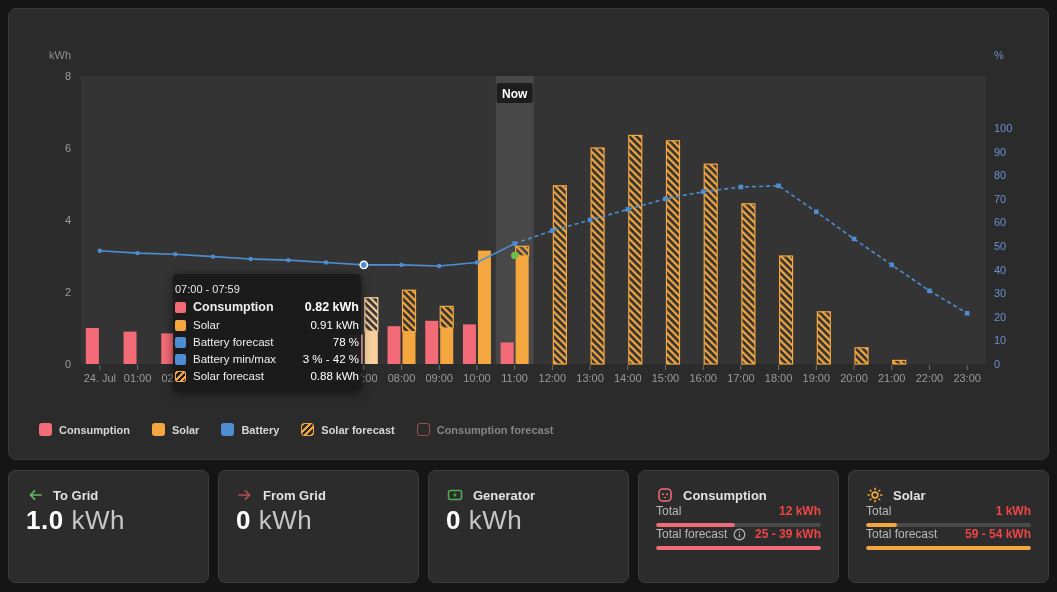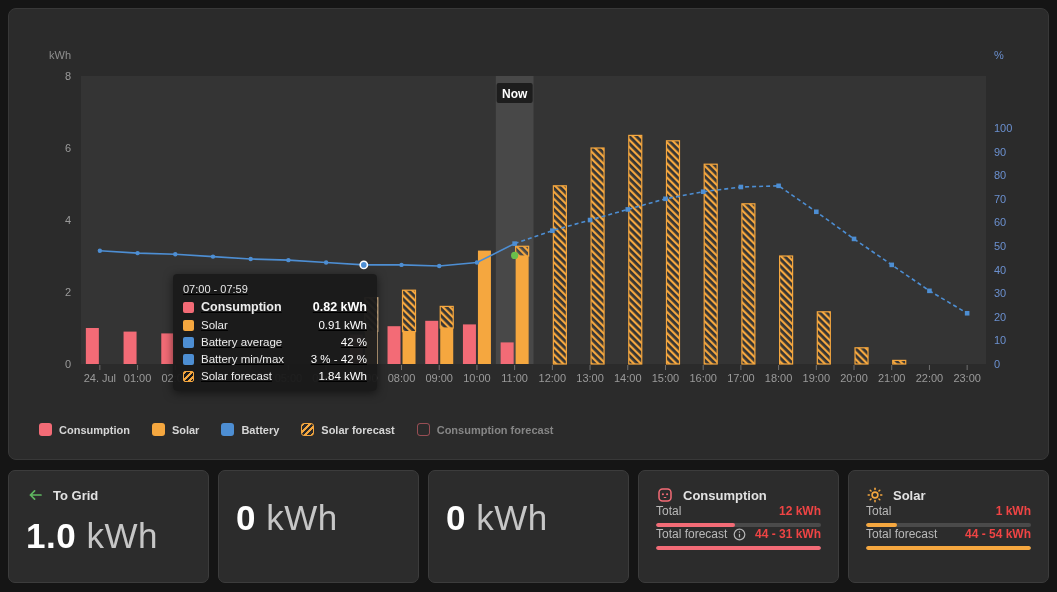--- a/index.html
+++ b/index.html
@@ -11,21 +11,21 @@
     border:1px solid #383838;border-radius:8px;box-sizing:border-box;}
   .chart-panel svg{position:absolute;left:0;top:0;}
   svg text{font-family:"Liberation Sans",sans-serif;}
   .ax-l,.ax-x{fill:#9b9b9b;font-size:11px;}
   .ax-r{fill:#6b90cf;font-size:11px;}
   .ax-title{fill:#8f8f8f;font-size:11px;}
   .now-text{fill:#ffffff;font-size:12px;font-weight:700;}
 
   
   .tooltip{position:absolute;left:164px;top:265px;width:184px;background:rgba(26,26,26,.96);
-    border-radius:4px;padding:9px 10px;z-index:6;box-shadow:0 2px 10px rgba(0,0,0,.55);text-decoration:underline;}
+    border-radius:4px;padding:9px 2px;z-index:6;box-shadow:0 2px 10px rgba(0,0,0,.55);}
   .tt-header{font-size:11px;color:#e8e8e8;margin-bottom:4px;}
   .tt-row{display:flex;align-items:center;gap:7px;font-size:11.5px;color:#ededed;margin-top:5px;}
   .tt-row .tt-val{margin-left:auto;color:#fff;white-space:nowrap;text-align:center;}
   .tt-row.bold{font-weight:700;font-size:12.5px;}
 
   
   .swatch{width:13px;height:13px;border-radius:3px;flex:none;box-sizing:border-box;}
   .sw-sm{width:11px;height:11px;border-radius:2px;}
   .swatch.consumption{background:var(--consumption);}
   .swatch.solar{background:var(--solar);}
@@ -44,21 +44,21 @@
     grid-template-columns:repeat(5,1fr);gap:9px;}
   .card{background:#2c2c2c;border:1px solid #3c3c3c;border-radius:7px;padding:15px 17px 12px;
     box-sizing:border-box;color:#e8e8e8;}
   .card-header{display:flex;align-items:center;gap:9px;font-size:13px;font-weight:700;color:#e2e2e2;}
   .card-header .ic{display:flex;flex:none;}
   .ic-green{color:var(--grid-export);}
   .ic-red{color:var(--grid-import);}
   .ic-gen{color:var(--generator);}
   .ic-cons{color:var(--consumption);}
   .ic-sun{color:var(--solar);}
-  .big-value{margin-top:12px;font-size:35px;letter-spacing:.5px;}
+  .big-value{margin-top:1px;font-size:26px;letter-spacing:.5px;}
   .big-value .num{font-weight:700;color:#ffffff;}
   .big-value .unit{color:#c6c6c6;font-weight:400;}
   .stat-row{}
   .stat-line{display:flex;justify-content:space-between;align-items:center;font-size:12px;color:#b9b9b9;}
   .stat-line .lbl{display:flex;align-items:center;gap:6px;}
   .stat-line .val{color:#ef4444;font-weight:700;white-space:nowrap;}
   .bar-track{height:4px;border-radius:2px;background:#4a4a4a;margin-top:5px;overflow:hidden;}
   .bar-fill{height:100%;border-radius:2px;}
   .info-ic{display:inline-flex;flex:none;}
 </style>
@@ -229,32 +229,32 @@
             <span>Consumption</span>
             <span class="tt-val">0.82 kWh</span>
           </div>
           <div class="tt-row">
             <span class="swatch sw-sm solar"></span>
             <span>Solar</span>
             <span class="tt-val">0.91 kWh</span>
           </div>
           <div class="tt-row">
             <span class="swatch sw-sm battery"></span>
-            <span>Battery average</span>
-            <span class="tt-val">42 %</span>
+            <span>Battery forecast</span>
+            <span class="tt-val">78 %</span>
           </div>
           <div class="tt-row">
             <span class="swatch sw-sm battery"></span>
             <span>Battery min/max</span>
             <span class="tt-val">3 % - 42 %</span>
           </div>
           <div class="tt-row">
             <span class="swatch sw-sm solar-forecast"></span>
             <span>Solar forecast</span>
-            <span class="tt-val">1.84 kWh</span>
+            <span class="tt-val">0.88 kWh</span>
           </div>
         </div>
     </div>
     <div class="legend">
         <div class="legend-item">
           <span class="swatch consumption"></span>
           <span>Consumption</span>
         </div>
         <div class="legend-item">
           <span class="swatch solar"></span>
@@ -285,26 +285,43 @@
             </svg>
         </span>
         <span>To Grid</span>
       </div>
       <div class="big-value">
         <span class="num">1.0</span> <span class="unit">kWh</span>
       </div>
     </div>
 
     <div class="card">
+      <div class="card-header">
+        <span class="ic ic-red">
+          <svg width="18" height="18" viewBox="0 0 18 18">
+              <path d="M3 9h10.6M9.4 4.8 13.6 9l-4.2 4.2" fill="none" stroke="currentColor" stroke-width="1.7" stroke-linecap="round" stroke-linejoin="round"></path>
+            </svg>
+        </span>
+        <span>From Grid</span>
+      </div>
       <div class="big-value">
         <span class="num">0</span> <span class="unit">kWh</span>
       </div>
     </div>
 
     <div class="card">
+      <div class="card-header">
+        <span class="ic ic-gen">
+          <svg width="18" height="18" viewBox="0 0 18 18">
+              <rect x="2.5" y="4.5" width="13" height="9" rx="2" fill="none" stroke="currentColor" stroke-width="1.6"></rect>
+              <path d="M9.8 5.4 6.9 9.4h2l-.9 3.2 2.9-4.3h-2z" fill="currentColor"></path>
+            </svg>
+        </span>
+        <span>Generator</span>
+      </div>
       <div class="big-value">
         <span class="num">0</span> <span class="unit">kWh</span>
       </div>
     </div>
 
     <div class="card">
       <div class="card-header">
         <span class="ic ic-cons">
           <svg width="18" height="18" viewBox="0 0 18 18">
               <rect x="3" y="3" width="12" height="12" rx="3.5" fill="none" stroke="currentColor" stroke-width="1.5"></rect>
@@ -329,21 +346,21 @@
           <span class="lbl">
               <span>Total forecast</span>
             <span class="info-ic">
               <svg width="13" height="13" viewBox="0 0 13 13">
                   <circle cx="6.5" cy="6.5" r="5.3" fill="none" stroke="#b5b5b5" stroke-width="1.2"></circle>
                   <line x1="6.5" y1="5.9" x2="6.5" y2="9.4" stroke="#b5b5b5" stroke-width="1.2"></line>
                   <circle cx="6.5" cy="3.9" r="0.75" fill="#b5b5b5"></circle>
                 </svg>
             </span>
           </span>
-          <span class="val">44 - 31 kWh</span>
+          <span class="val">25 - 39 kWh</span>
         </div>
         <div class="bar-track">
             <div class="bar-fill" style="width: 100%; background: rgb(243, 107, 118);"></div>
           </div>
       </div>
     </div>
 
     <div class="card">
       <div class="card-header">
         <span class="ic ic-sun">
@@ -368,21 +385,21 @@
           <span class="lbl">Total</span>
           <span class="val">1 kWh</span>
         </div>
         <div class="bar-track">
             <div class="bar-fill" style="width: 19%; background: rgb(245, 167, 63);"></div>
           </div>
       </div>
       <div class="stat-row">
         <div class="stat-line">
           <span class="lbl">Total forecast</span>
-          <span class="val">44 - 54 kWh</span>
+          <span class="val">59 - 54 kWh</span>
         </div>
         <div class="bar-track">
             <div class="bar-fill" style="width: 100%; background: rgb(245, 167, 63);"></div>
           </div>
       </div>
     </div>
 
   </section>
 </div>
 

